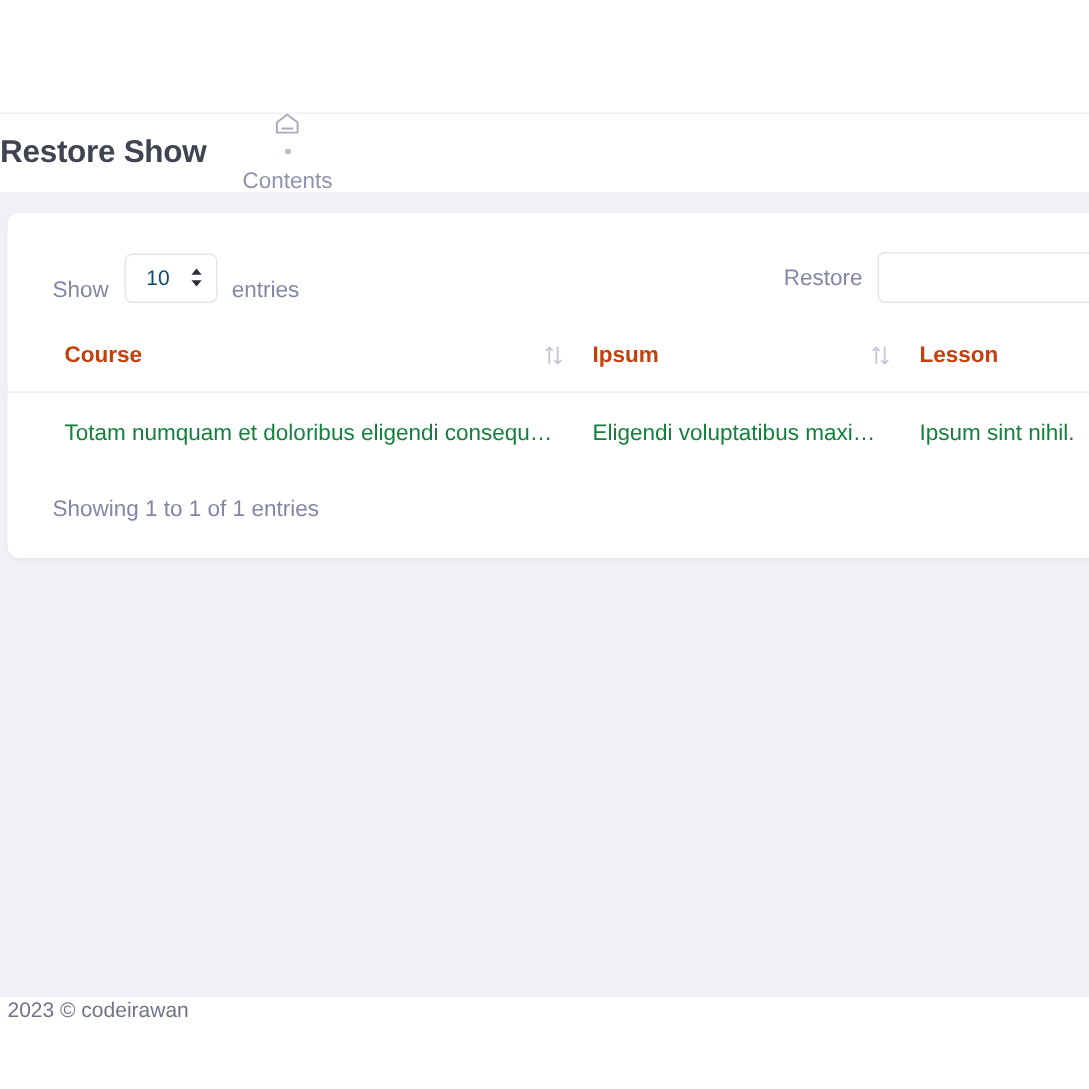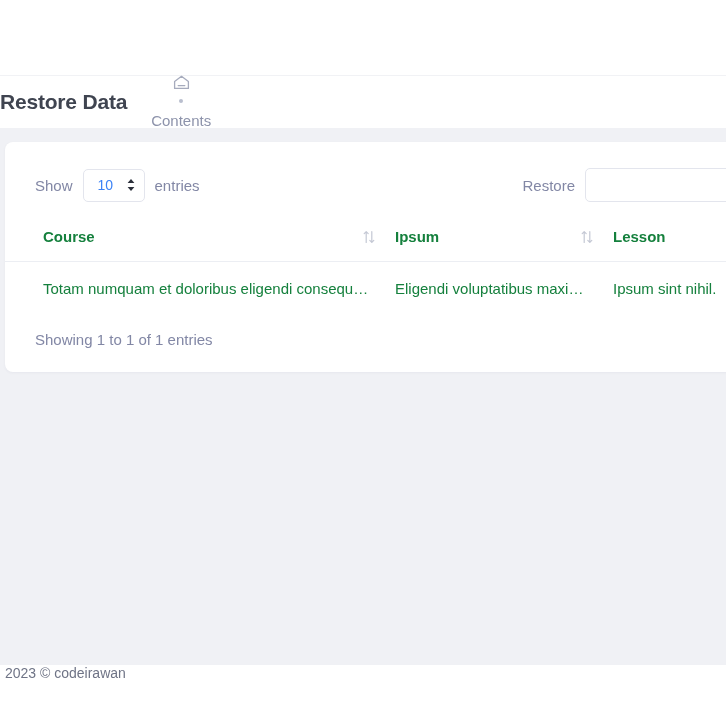--- a/index.html
+++ b/index.html
@@ -103,38 +103,38 @@
   .table-controls {
     display: flex;
     align-items: center;
     justify-content: space-between;
     padding: 0 0 0 30px;
     height: 46px;
   }
 
   .length-control {
     display: flex;
-    align-items: center;
+    align-items: flex-end;
     gap: 10px;
     font-size: 15px;
     color: #8287a5;
     white-space: nowrap;
   }
 
   .select-wrap {
     position: relative;
     display: inline-block;
   }
 
   .entries-select {
     appearance: none;
     -webkit-appearance: none;
     font-family: "Liberation Sans", sans-serif;
     font-size: 14px;
-    color: #3b82f6;
+    color: #0c4a6e;
     background: #ffffff;
     border: 1px solid #e3e5ed;
     border-radius: 5px;
     padding: 7px 30px 7px 14px;
     height: 33px;
     line-height: 1;
     cursor: pointer;
     outline: none;
   }
 
@@ -180,21 +180,21 @@
     width: 100%;
     border-collapse: collapse;
     margin-top: 10px;
     table-layout: fixed;
   }
 
   .data-table th {
     text-align: left;
     font-size: 15px;
     font-weight: 600;
-    color: #15803d;
+    color: #c2410c;
     padding: 10px 20px 16px 0;
     border-bottom: 1px solid #eceef3;
     white-space: nowrap;
   }
 
   .data-table th:first-child,
   .data-table td:first-child { padding-left: 38px; }
 
   .th-inner {
     display: flex;
@@ -250,21 +250,21 @@
   }
 </style>
 </head>
 <body>
 
 <div class="page">
 
   <div class="topbar"></div>
 
   <div class="page-header">
-    <h1 class="page-title">Restore Data</h1>
+    <h1 class="page-title">Restore Show</h1>
     <nav class="breadcrumb">
       <span class="home-icon">
         <svg width="17" height="15" viewBox="0 0 17 15" fill="none" stroke="currentColor" stroke-width="1.3" stroke-linejoin="round" stroke-linecap="round">
           <path d="M1.6 6.6 L8.5 1.3 L15.4 6.6 L15.4 13.4 L1.6 13.4 Z"></path>
           <path d="M5.2 10.6 L11.8 10.6"></path>
         </svg>
       </span>
       <span class="crumb-dot"></span>
       <span class="crumb-link">Contents</span>
     </nav>

